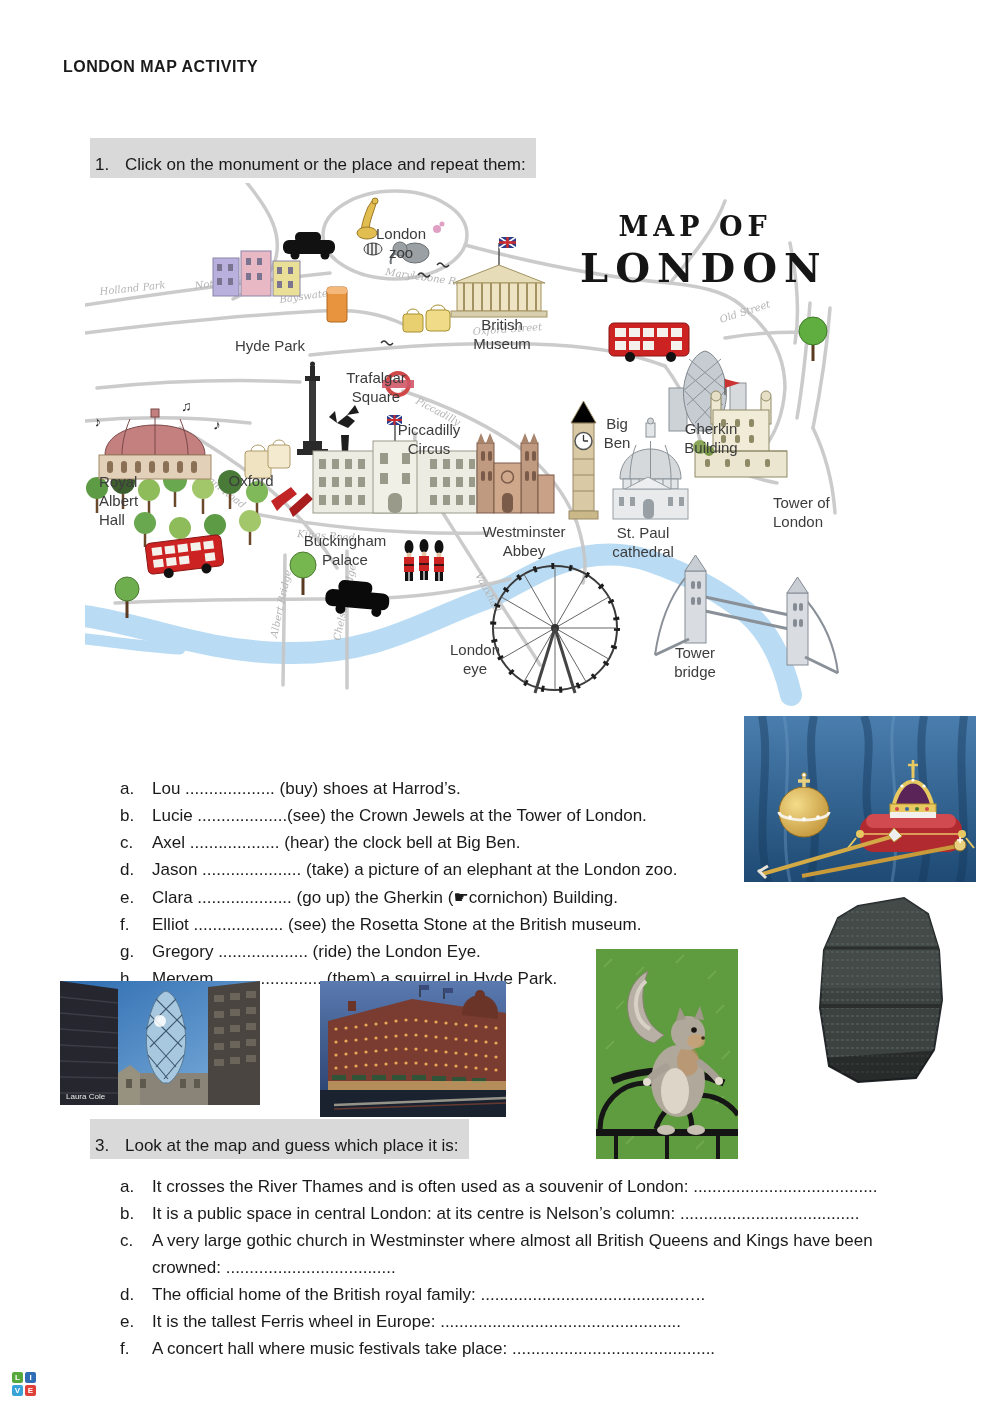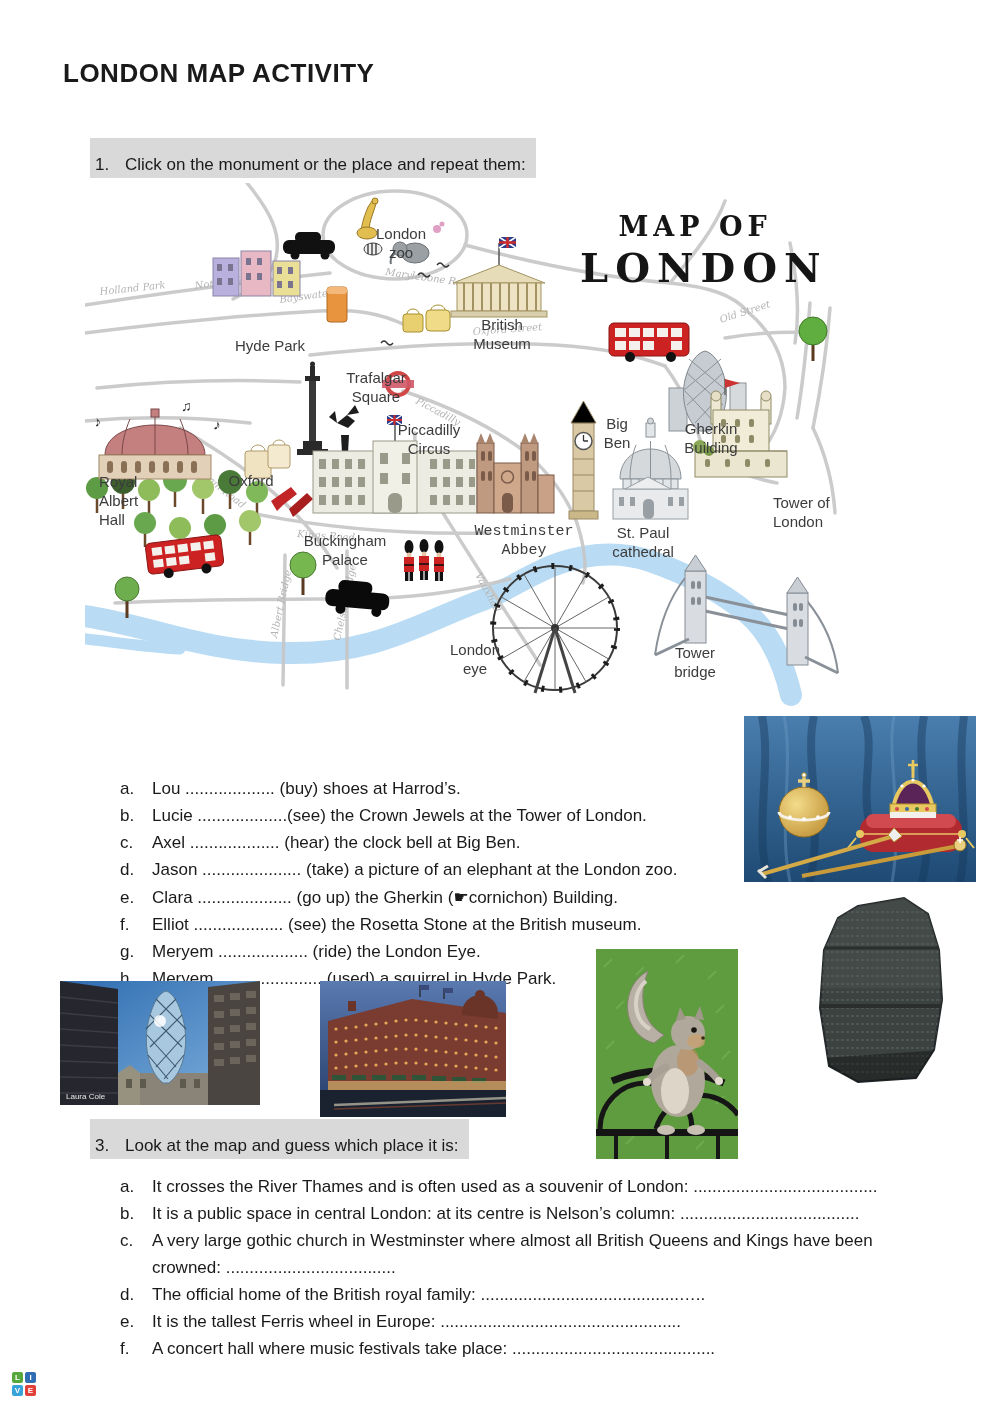--- a/index.html
+++ b/index.html
@@ -1,19 +1,19 @@
 <!DOCTYPE html>
 <html><head>
 <meta charset="utf-8">
 <style>
   html,body{margin:0;padding:0;background:#888;}
   #page{position:relative;width:1000px;height:1414px;background:#fff;margin:0 auto;
         font-family:"Liberation Sans",sans-serif;color:#1a1a1a;overflow:hidden;}
   .abs{position:absolute;}
-  #doc-title{left:63px;top:58px;font-size:26px;font-weight:bold;letter-spacing:.5px;}
+  #doc-title{left:63px;top:58px;font-size:16px;font-weight:bold;letter-spacing:.5px;}
   .qhead{background:#d9d9d9;padding:17px 10px 3px 5px;font-size:17px;white-space:nowrap;}
   .qnum{display:inline-block;width:30px;}
   .item{font-size:17px;line-height:27px;width:820px;}
   .ltr{position:absolute;left:0;width:32px;}
   .txt{display:block;margin-left:32px;}
   
   #map{left:85px;top:183px;width:775px;height:524px;}
   .mlabel{position:absolute;font-size:15px;line-height:1.25;color:#3c3c3c;text-align:center;}
   .mlabel.left{text-align:left;}
   #map-title{position:absolute;left:495px;top:28px;width:230px;text-align:center;
@@ -500,21 +500,21 @@
     <div class="mlabel" style="left:280px;top:22px;width:72px;margin-top:20px;">London zoo</div>
     <div class="mlabel" style="left:368px;top:133px;width:98px;">British Museum</div>
     <div class="mlabel" style="left:138px;top:154px;width:94px;">Hyde Park</div>
     <div class="mlabel" style="left:243px;top:186px;width:96px;">Trafalgar Square</div>
     <div class="mlabel" style="left:300px;top:238px;width:88px;">Piccadilly Circus</div>
     <div class="mlabel" style="left:510px;top:232px;width:44px;">Big Ben</div>
     <div class="mlabel" style="left:590px;top:237px;width:72px;">Gherkin Building</div>
     <div class="mlabel left" style="left:14px;top:290px;width:58px;">Royal Albert Hall</div>
     <div class="mlabel" style="left:128px;top:289px;width:76px;">Oxford</div>
     <div class="mlabel" style="left:206px;top:349px;width:108px;">Buckingham Palace</div>
-    <div class="mlabel" style="left:388px;top:340px;width:102px;font-family:Liberation Mono, monospace;">Westminster Abbey</div>
+    <div class="mlabel" style="left:388px;top:340px;width:102px;">Westminster Abbey</div>
     <div class="mlabel" style="left:518px;top:341px;width:80px;">St. Paul cathedral</div>
     <div class="mlabel left" style="left:688px;top:311px;width:78px;">Tower of London</div>
     <div class="mlabel" style="left:352px;top:458px;width:76px;">London eye</div>
     <div class="mlabel" style="left:578px;top:461px;width:64px;">Tower bridge</div>
   </div>
 
 
   <div class="abs item" style="left:120px;top:775px;">
       <span class="ltr">a.</span>
       <span class="txt">Lou ................... (buy) shoes at Harrod’s.</span>
@@ -534,25 +534,25 @@
   <div class="abs item" style="left:120px;top:884px;">
       <span class="ltr">e.</span>
       <span class="txt">Clara .................... (go up) the Gherkin (☛cornichon) Building.</span>
     </div>
   <div class="abs item" style="left:120px;top:911px;">
       <span class="ltr">f.</span>
       <span class="txt">Elliot ................... (see) the Rosetta Stone at the British museum.</span>
     </div>
   <div class="abs item" style="left:120px;top:938px;">
       <span class="ltr">g.</span>
-      <span class="txt">Meryem ................... (ride) the London Eye.</span>
+      <span class="txt">Gregory ................... (ride) the London Eye.</span>
     </div>
   <div class="abs item" style="left:120px;top:965px;">
       <span class="ltr">h.</span>
-      <span class="txt">Meryem ...................... (used) a squirrel in Hyde Park.</span>
+      <span class="txt">Meryem ...................... (them) a squirrel in Hyde Park.</span>
     </div>
 
   <div class="abs" style="left:744px;top:716px;">
     <svg width="232" height="166" viewBox="0 0 232 166">
       <defs>
         <linearGradient id="velvet" x1="0" y1="0" x2="0" y2="1">
           <stop offset="0" stop-color="#4a7eae"></stop>
             <stop offset="1" stop-color="#1e4a74"></stop>
         </linearGradient>
         <radialGradient id="gold" cx="0.35" cy="0.35" r="0.9">

